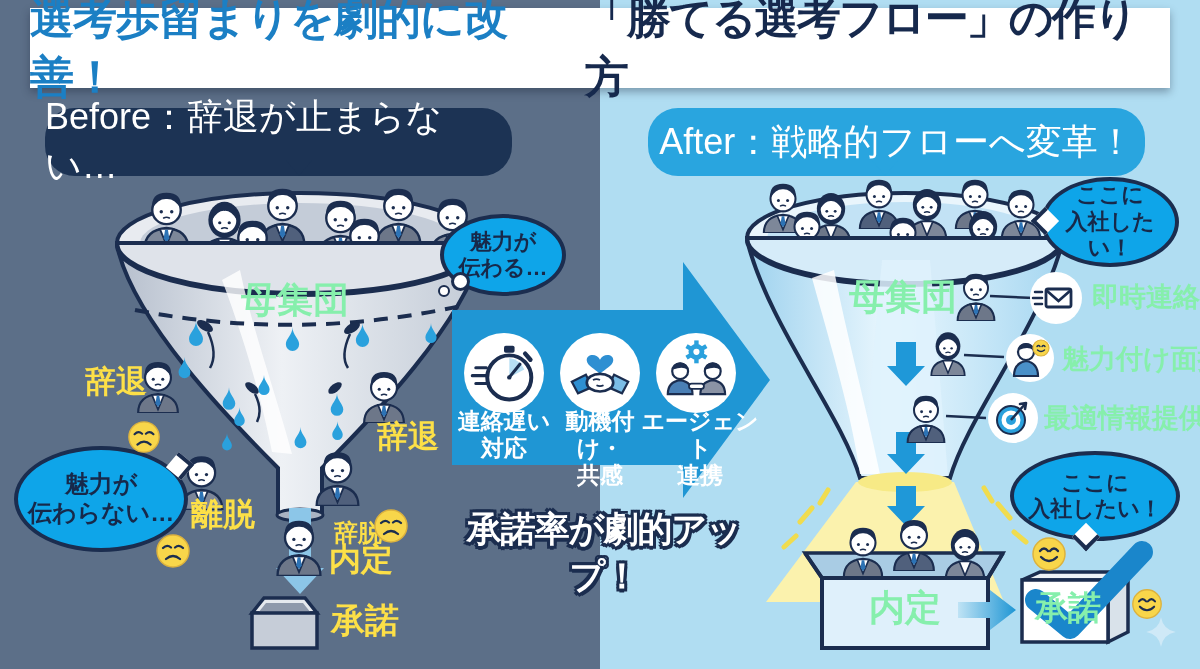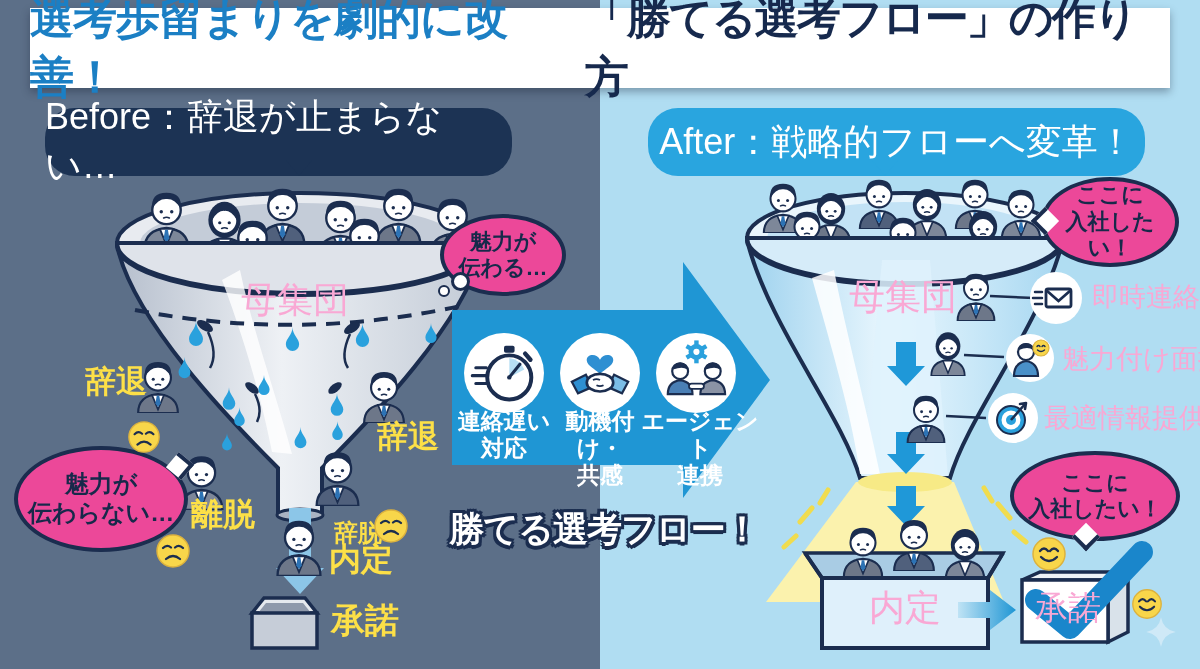--- a/index.html
+++ b/index.html
@@ -13,22 +13,22 @@
              display:flex;align-items:center;justify-content:center;box-shadow:0 4px 8px rgba(20,30,50,.35);}
   #title-bar .t1{color:#1b7fc4;font-size:44px;font-weight:900;letter-spacing:-1px;}
   #title-bar .t2{color:#16294d;font-size:44px;font-weight:900;letter-spacing:-2px;}
   .pill{position:absolute;top:108px;height:68px;border-radius:30px;display:flex;align-items:center;
         justify-content:center;color:#fff;font-size:36px;font-weight:400;letter-spacing:0;}
   #pill-before{left:45px;width:467px;background:#1c3354;}
   #pill-after{left:648px;width:497px;background:#29a5df;}
   .pill-tail{position:absolute;top:160px;width:0;height:0;border-left:13px solid transparent;
              border-right:13px solid transparent;}
   .lbl{position:absolute;color:#fde047;font-weight:900;text-align:center;line-height:1.05;}
-  .nlbl{position:absolute;color:#f9a8d4;font-weight:400;text-align:center;line-height:1.05;}
-  .bubble{position:absolute;background:#ec4899;border:4px solid #1b2d4f;border-radius:50%;
+  .nlbl{position:absolute;color:#86efac;font-weight:700;text-align:center;line-height:1.05;}
+  .bubble{position:absolute;background:#0ea5e9;border:4px solid #1b2d4f;border-radius:50%;
           display:flex;align-items:center;justify-content:center;text-align:center;
           font-weight:900;color:#17294a;white-space:pre-line;line-height:1.2;}
   .tail{position:absolute;width:16px;height:16px;background:#fff;}
   .dot{position:absolute;background:#fff;border:3px solid #1b2d4f;border-radius:50%;}
   .step-circle{position:absolute;width:80px;height:80px;border-radius:50%;background:#fff;
                display:flex;align-items:center;justify-content:center;}
   .step-label{position:absolute;color:#fff;font-weight:900;font-size:23px;text-align:center;
               white-space:pre-line;line-height:1.18;}
   #transform-label{position:absolute;left:448px;top:506px;width:312px;text-align:center;
       color:#fff;font-weight:900;font-size:35px;letter-spacing:-1px;
@@ -232,21 +232,21 @@
   <div class="step-label" style="left:640px;top:408px;width:120px;">エージェント
 連携</div>
 
   <div class="bubble" style="left:440px;top:214px;width:118px;height:74px;font-size:22px;">
     <span>魅力が
 伝わる…</span>
   </div>
   <div class="dot" style="left:451px;top:272px;width:13px;height:13px;"></div>
   <div class="dot" style="left:438px;top:285px;width:8px;height:8px;border-width:2.5px;"></div>
 
-  <div id="transform-label">勝てる選考フロー！</div>
+  <div id="transform-label">承諾率が劇的アップ！</div>
 
   <svg class="abs" style="left:600px;top:170px" width="600" height="499" viewBox="0 0 600 499">
     <defs>
       <linearGradient id="gradR" x1="0" y1="0" x2="1" y2="0">
         <stop offset="0" stop-color="#9ed2ee"></stop>
           <stop offset="0.45" stop-color="#eaf7fe"></stop>
         <stop offset="0.8" stop-color="#bfe3f6"></stop>
           <stop offset="1" stop-color="#a5d6f0"></stop>
       </linearGradient>
       <linearGradient id="gradArrow" x1="0" y1="0" x2="1" y2="0">

